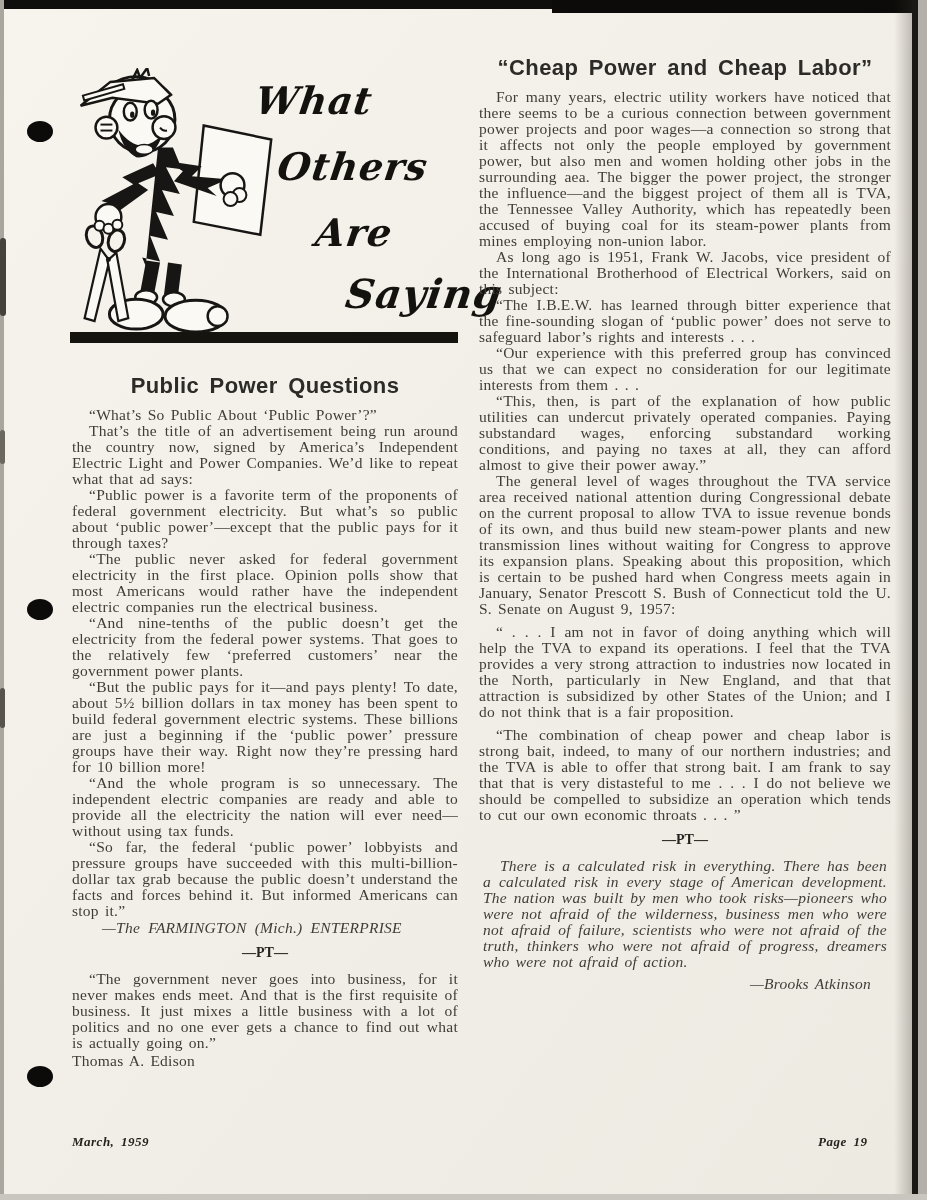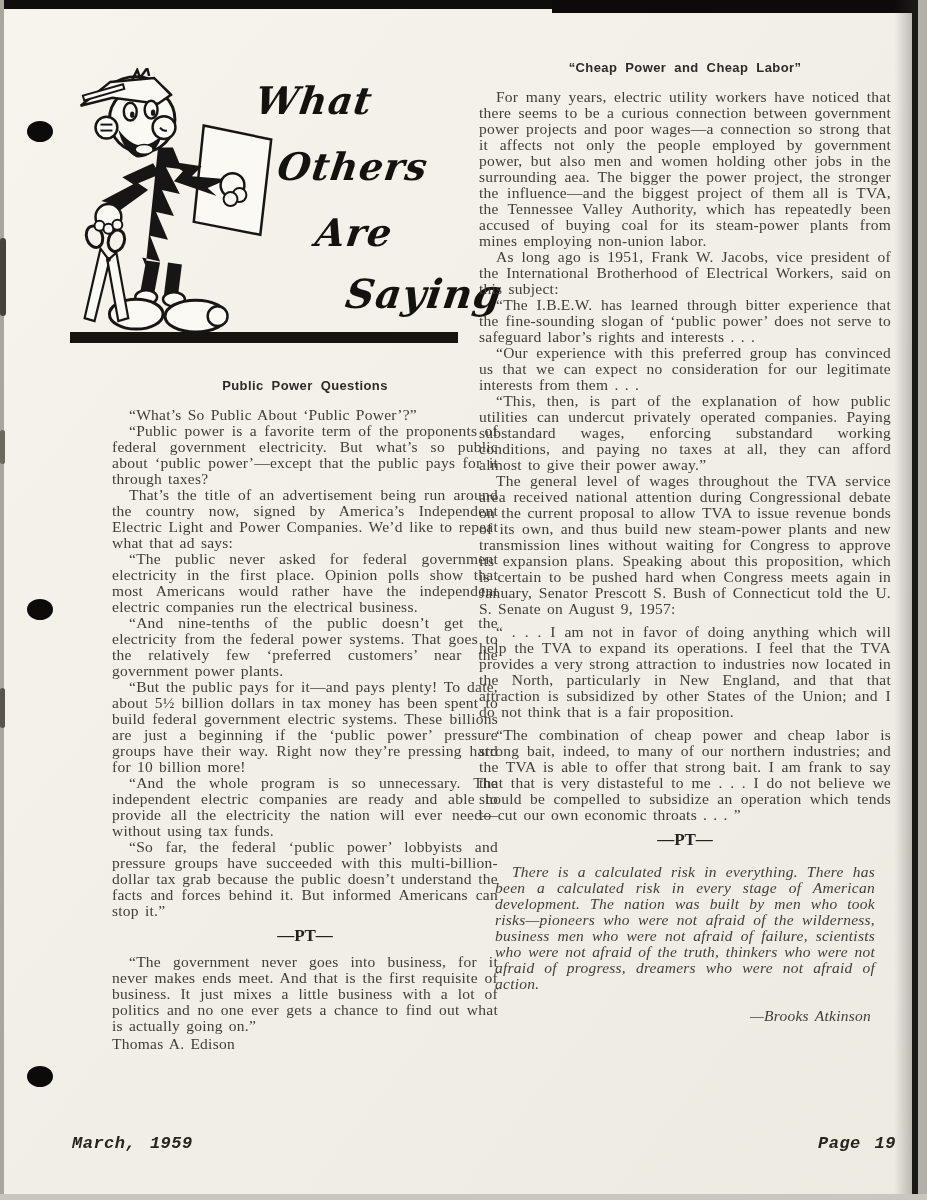--- a/index.html
+++ b/index.html
@@ -40,49 +40,49 @@
   }
   .sw0{left:206px;top:12px;}
   .sw1{left:228px;top:78px;}
   .sw2{left:266px;top:144px;}
   .sw3{left:296px;top:204px;font-size:40px;}
   .ground-rule{position:absolute;left:70px;top:332px;width:388px;height:11px;background:#16140f;}
 
   
   .col{position:absolute;font-size:15.5px;line-height:16px;text-align:justify;
        letter-spacing:0.25px;word-spacing:2px;}
-  .col-left{left:72px;top:378px;width:386px;margin-left:40px;}
+  .col-left{left:72px;top:378px;width:386px;}
   .col-right{left:479px;top:60px;width:412px;}
   .col h2{
     font-family:"Liberation Sans",sans-serif;
-    font-weight:bold;font-size:13px;color:#2d2b27;
+    font-weight:bold;font-size:22px;color:#2d2b27;
     text-align:center;letter-spacing:0.4px;word-spacing:4px;
     margin:0 0 13px 0;
   }
   .body-text p{margin:0;text-indent:17px;font-family:Liberation Serif, serif;}
   .col-right .body-text p:nth-child(7){margin-top:7px;}
   .col-right .body-text p:nth-child(8){margin-top:7px;}
   .attribution{margin:1px 0 0 0;font-style:italic;text-indent:30px;text-align:left;word-spacing:4px;}
   .pt-divider{
     margin:9px 0 10px 0;text-align:center;
     font-family:"Liberation Serif",serif;
-    font-weight:bold;font-size:17px;color:#24221e;
+    font-weight:bold;font-size:14px;color:#24221e;
     letter-spacing:0;text-indent:0;
   }
   .closing p{margin:0;text-indent:17px;}
   .signoff{margin:2px 14px 0 0;text-indent:0;}
-  .quote-block p{margin:16px;font-style:italic;text-indent:17px;}
+  .quote-block p{margin:4px;font-style:italic;text-indent:17px;}
   .quote-signoff{margin:6px 20px 0 0;text-align:right;font-style:italic;font-weight:normal;text-indent:0;}
 
   
   .footer-left,.footer-right{
     position:absolute;top:1134px;
-    font-family:Liberation Mono, monospace;
+    font-family:Liberation Serif, serif;
     font-weight:bold;font-style:italic;
-    font-size:17px;color:#26241f;letter-spacing:0.5px;word-spacing:3px;text-align:center;
+    font-size:13px;color:#26241f;letter-spacing:0.5px;word-spacing:3px;text-align:center;
   }
   .footer-left{left:72px;}
   .footer-right{left:818px;}
 </style>
 </head>
 <body>
 
 <div class="page">
 
   <div class="edge edge-top"></div>
@@ -162,28 +162,29 @@
     <span class="script-word sw1">Others</span>
     <span class="script-word sw2">Are</span>
     <span class="script-word sw3">Saying</span>
   </div>
   <div class="ground-rule"></div>
 
   <section class="col col-left">
     <h2>Public Power Questions</h2>
     <div class="body-text">
         <p>“What’s So Public About ‘Public Power’?”</p>
+        <p>That’s the title of an advertisement being run around the country now, signed by America’s Independent Electric Light and Power Companies. We’d like to repeat what that ad says:</p>
         <p>“Public power is a favorite term of the proponents of federal government electricity. But what’s so public about ‘public power’—except that the public pays for it through taxes?</p>
-        <p>That’s the title of an advertisement being run around the country now, signed by America’s Independent Electric Light and Power Companies. We’d like to repeat what that ad says:</p>
         <p>“The public never asked for federal government electricity in the first place. Opinion polls show that most Americans would rather have the independent electric companies run the electrical business.</p>
         <p>“And nine-tenths of the public doesn’t get the electricity from the federal power systems. That goes to the relatively few ‘preferred customers’ near the government power plants.</p>
         <p>“But the public pays for it—and pays plenty! To date, about 5½ billion dollars in tax money has been spent to build federal government electric systems. These billions are just a beginning if the ‘public power’ pressure groups have their way. Right now they’re pressing hard for 10 billion more!</p>
         <p>“And the whole program is so unnecessary. The independent electric companies are ready and able to provide all the electricity the nation will ever need—without using tax funds.</p>
         <p>“So far, the federal ‘public power’ lobbyists and pressure groups have succeeded with this multi-billion-dollar tax grab because the public doesn’t understand the facts and forces behind it. But informed Americans can stop it.”</p>
       </div>
+    <p class="attribution">—The FARMINGTON (Mich.) ENTERPRISE</p>
     <p class="pt-divider">—PT—</p>
     <div class="closing body-text">
         <p>“The government never goes into business, for it never makes ends meet. And that is the first requisite of business. It just mixes a little business with a lot of politics and no one ever gets a chance to find out what is actually going on.”</p>
       </div>
     <p class="signoff">Thomas A. Edison</p>
   </section>
 
   <section class="col col-right">
     <h2>“Cheap Power and Cheap Labor”</h2>
     <div class="body-text">

